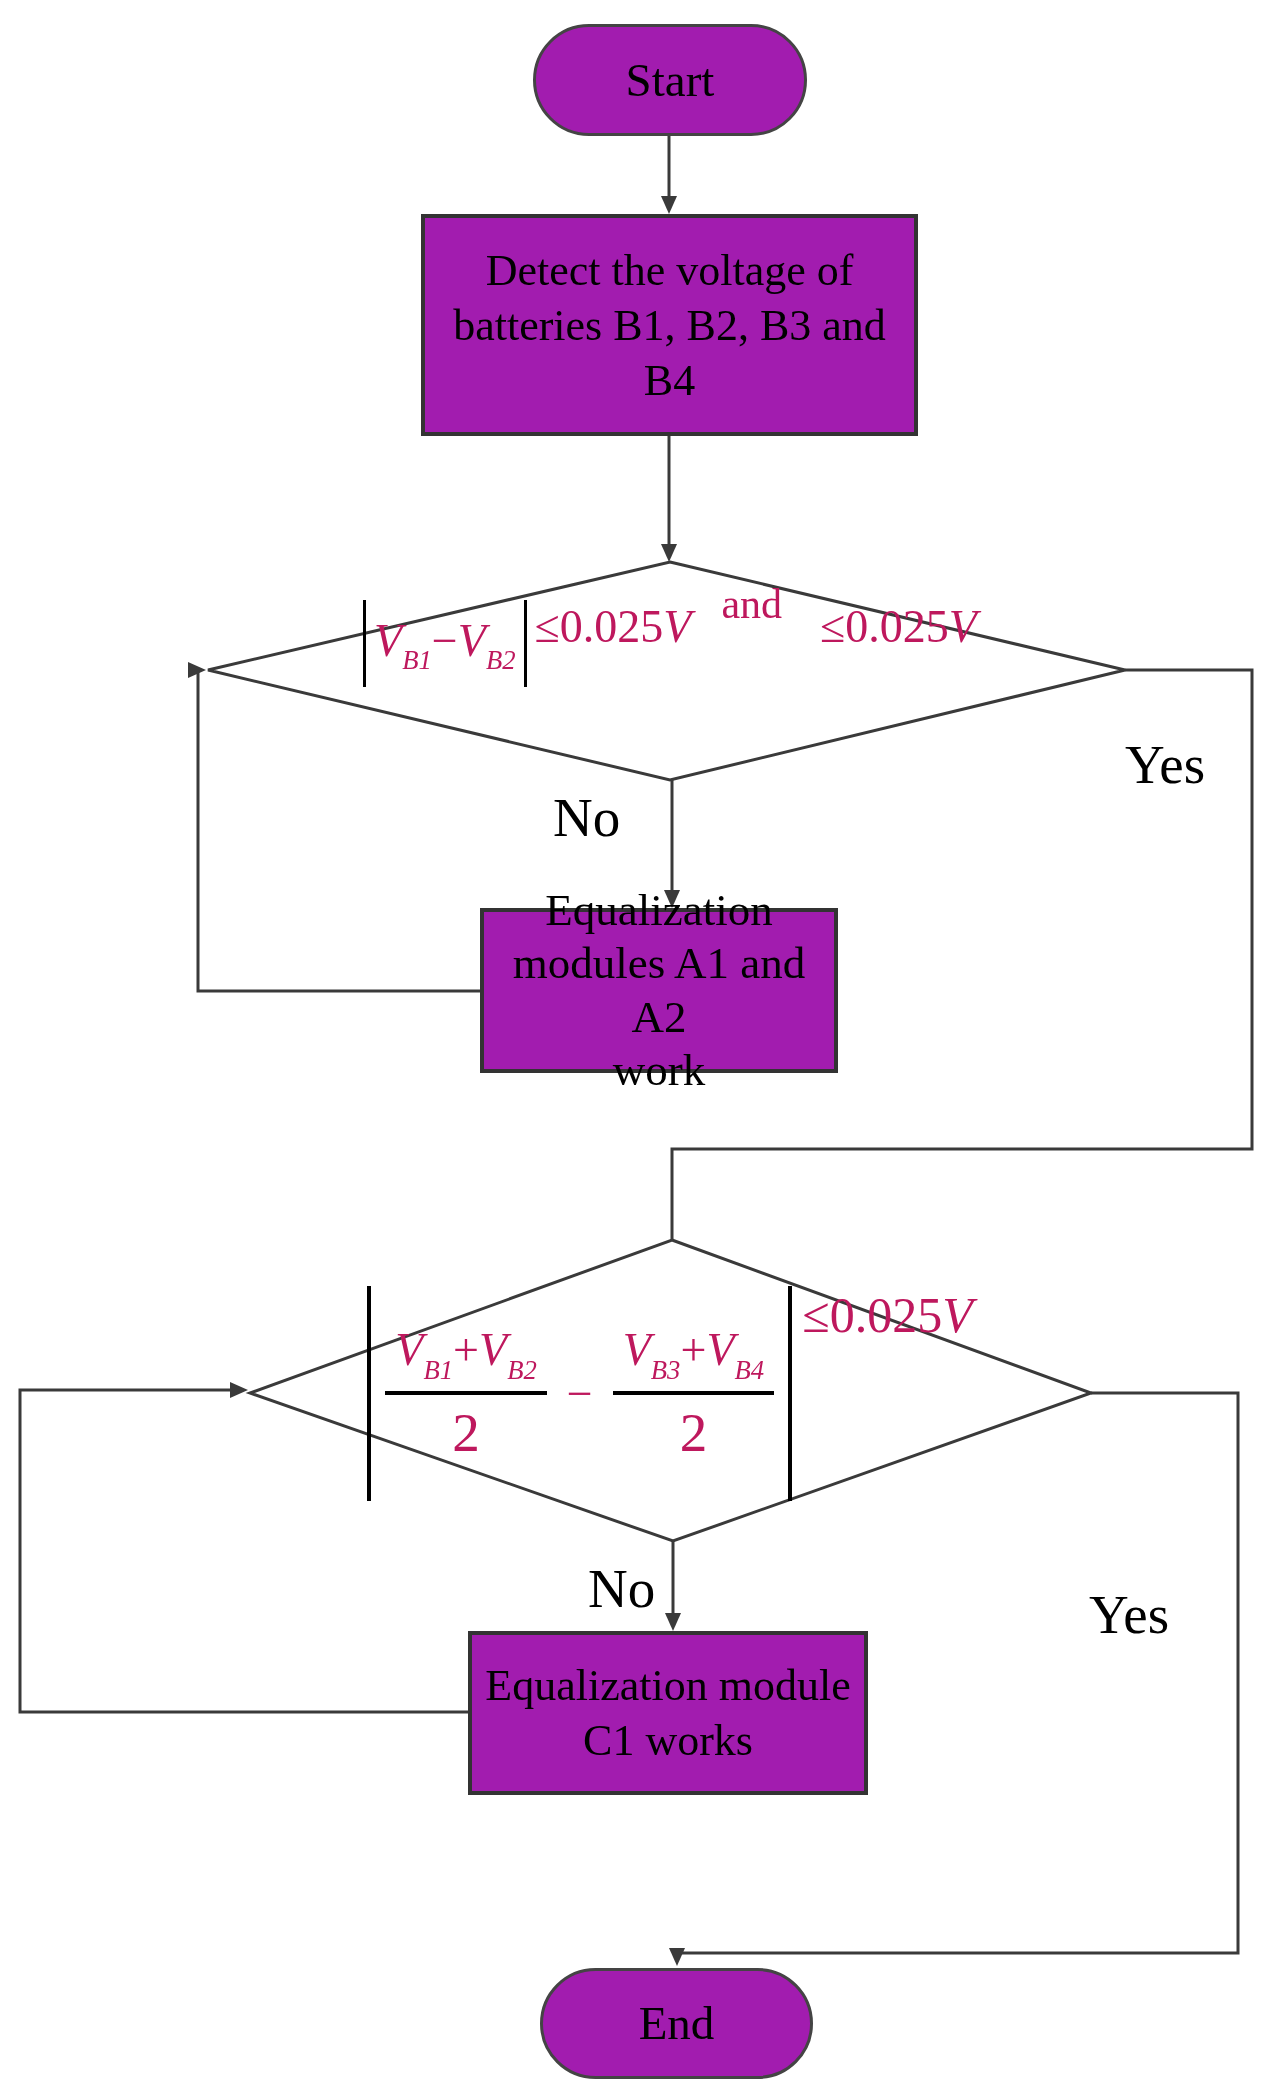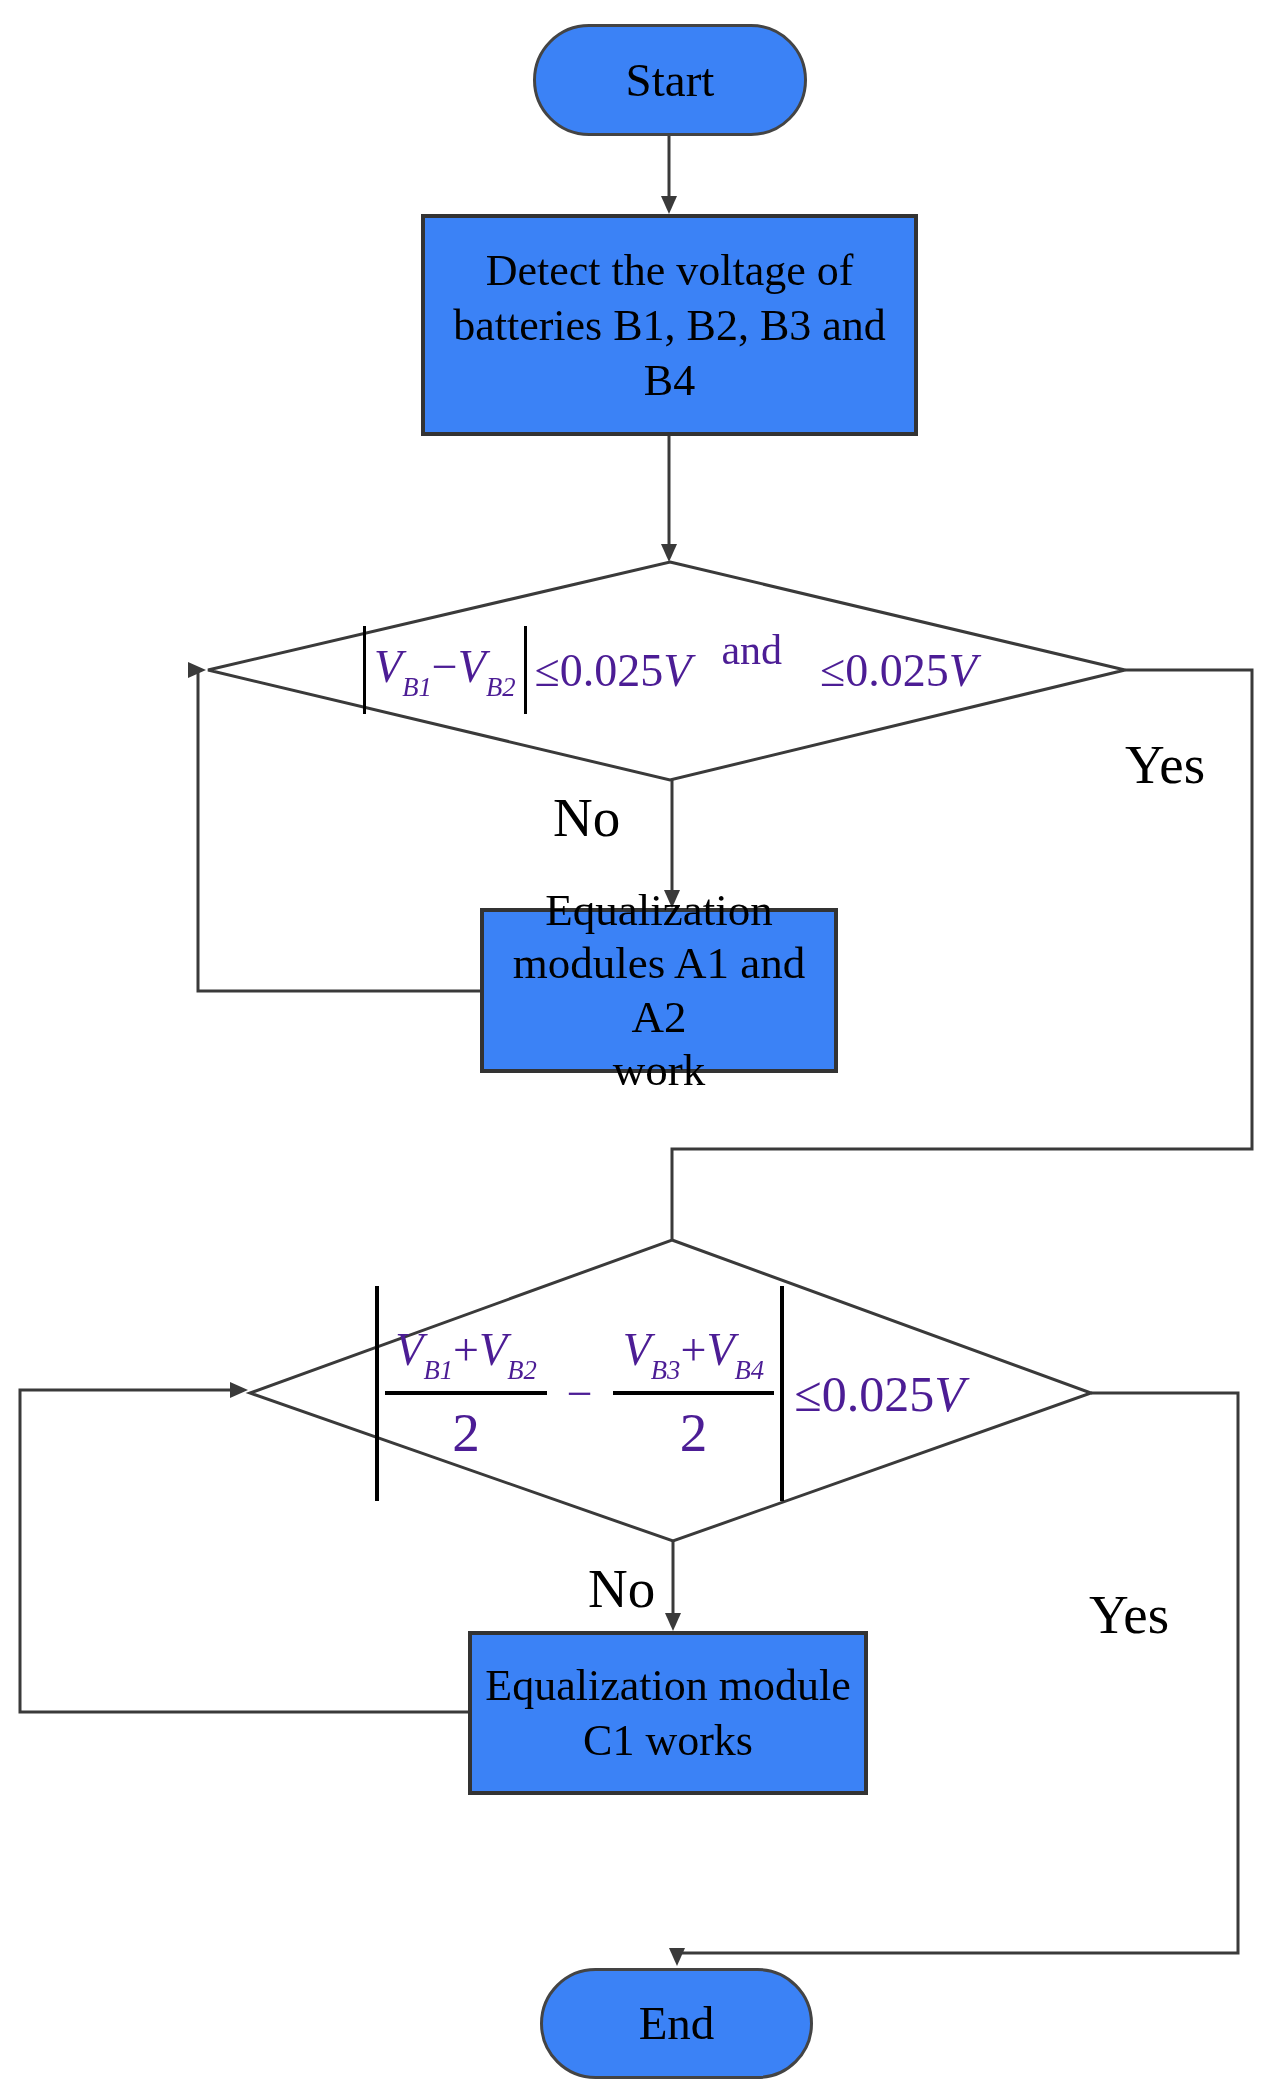--- a/index.html
+++ b/index.html
@@ -8,51 +8,51 @@
     font-family:"Liberation Serif","DejaVu Serif",serif;color:#000;
     overflow:hidden;
   }
   #connectors{position:absolute;left:0;top:0;width:1276px;height:2099px;}
   #connectors polyline, #connectors polygon.shape{
     fill:none;stroke:#3a3a3a;stroke-width:3;
   }
   #connectors polygon.head{fill:#3a3a3a;stroke:none;}
 
   .node{
-    position:absolute;box-sizing:border-box;background:#3b82f6;
+    position:absolute;box-sizing:border-box;background:#a21caf;
     border:4px solid #333;display:flex;flex-direction:column;
     align-items:center;justify-content:center;text-align:center;
     font-size:44px;line-height:1.25;
   }
   .oval{
     border-width:3px;border-color:#444;border-radius:60px;
     font-size:47px;
   }
   .lbl{position:absolute;font-size:55px;line-height:1;}
 
   
   .formula{
-    position:absolute;display:flex;align-items:center;justify-content:center;
-    color:#4c1d95;white-space:nowrap;
+    position:absolute;display:flex;align-items:flex-start;justify-content:center;
+    color:#be185d;white-space:nowrap;
   }
   .formula i{font-style:italic;}
   .formula sub{font-style:italic;font-size:0.58em;position:relative;top:0.12em;}
   
   #f1{font-size:46px;}
   #f1 .abs{
     display:inline-block;border-left:3px solid #000;border-right:3px solid #000;
     padding:14px 8px;
   }
   #f1 .rel{margin-left:8px;}
   #f1 .and{font-size:42px;margin:0 30px;transform:translateY(-20px);display:inline-block;font-family:Liberation Serif, serif;}
   
   #f2{font-size:46px;}
   #f2 .abs2{
     display:inline-flex;align-items:center;height:215px;
-    border-left:4px solid #000;border-right:4px solid #000;padding:0 6px;
+    border-left:4px solid #000;border-right:4px solid #000;padding:0 14px;
   }
   #f2 .frac{display:inline-flex;flex-direction:column;align-items:center;}
   #f2 .num{padding:0 10px 8px;border-bottom:4px solid #000;}
   #f2 .den{padding-top:6px;font-size:1.2em;}
   #f2 .fminus{margin:0 20px;}
   #f2 .rel2{margin-left:10px;font-size:50px;}
 </style>
 </head>
 <body>
 

